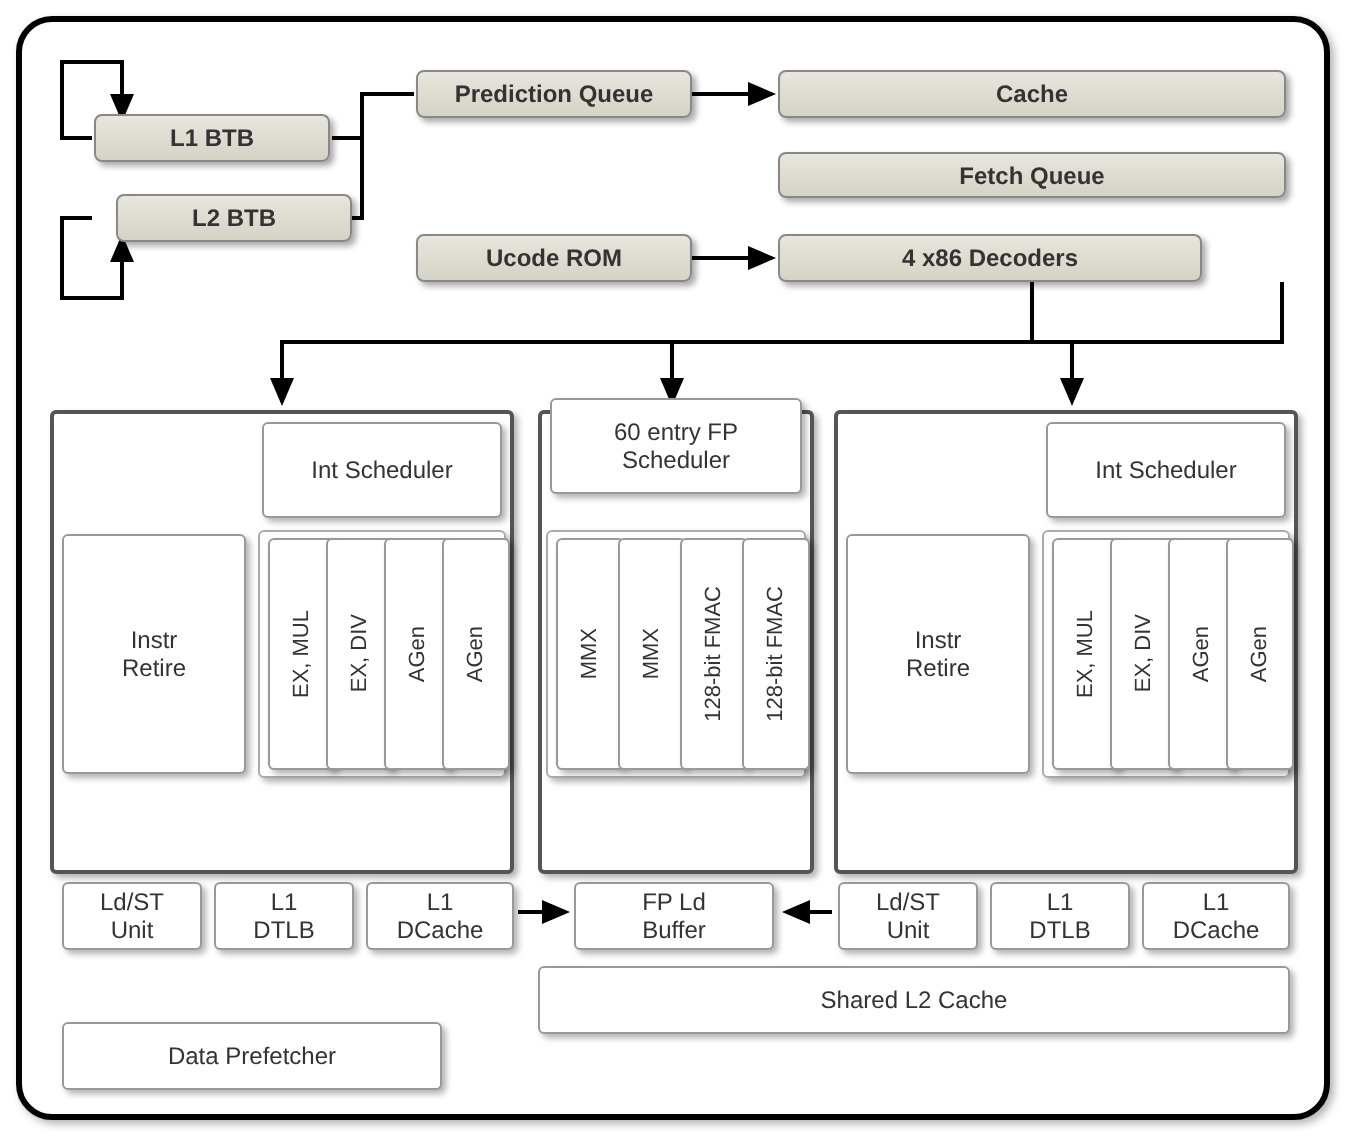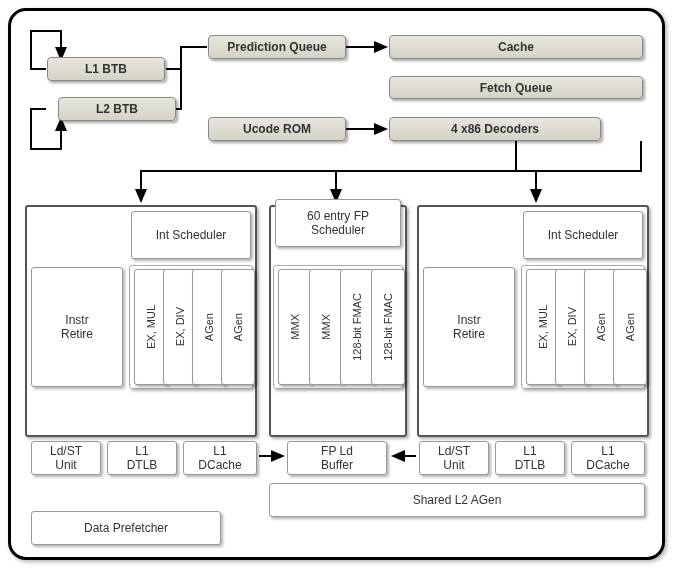--- a/index.html
+++ b/index.html
@@ -162,15 +162,15 @@
       <span class="vert-text">AGen</span>
     </div>
   <div class="block-white" style="left:602px; top:258px; width:26px; height:116px;">
       <span class="vert-text">AGen</span>
     </div>
   <div class="block-white" style="left:408px; top:430px; width:70px; height:30px;">Ld/ST Unit</div>
   <div class="block-white" style="left:484px; top:430px; width:70px; height:30px;">L1 DTLB</div>
   <div class="block-white" style="left:560px; top:430px; width:74px; height:30px;">L1 DCache</div>
 
   <div class="block-white" style="left:20px; top:500px; width:190px; height:30px;">Data Prefetcher</div>
-  <div class="block-white" style="left:258px; top:472px; width:376px; height:30px;">Shared L2 AGen</div>
+  <div class="block-white" style="left:258px; top:472px; width:376px; height:30px;">Shared L2 Cache</div>
 
 </div>
 
 </body></html>

